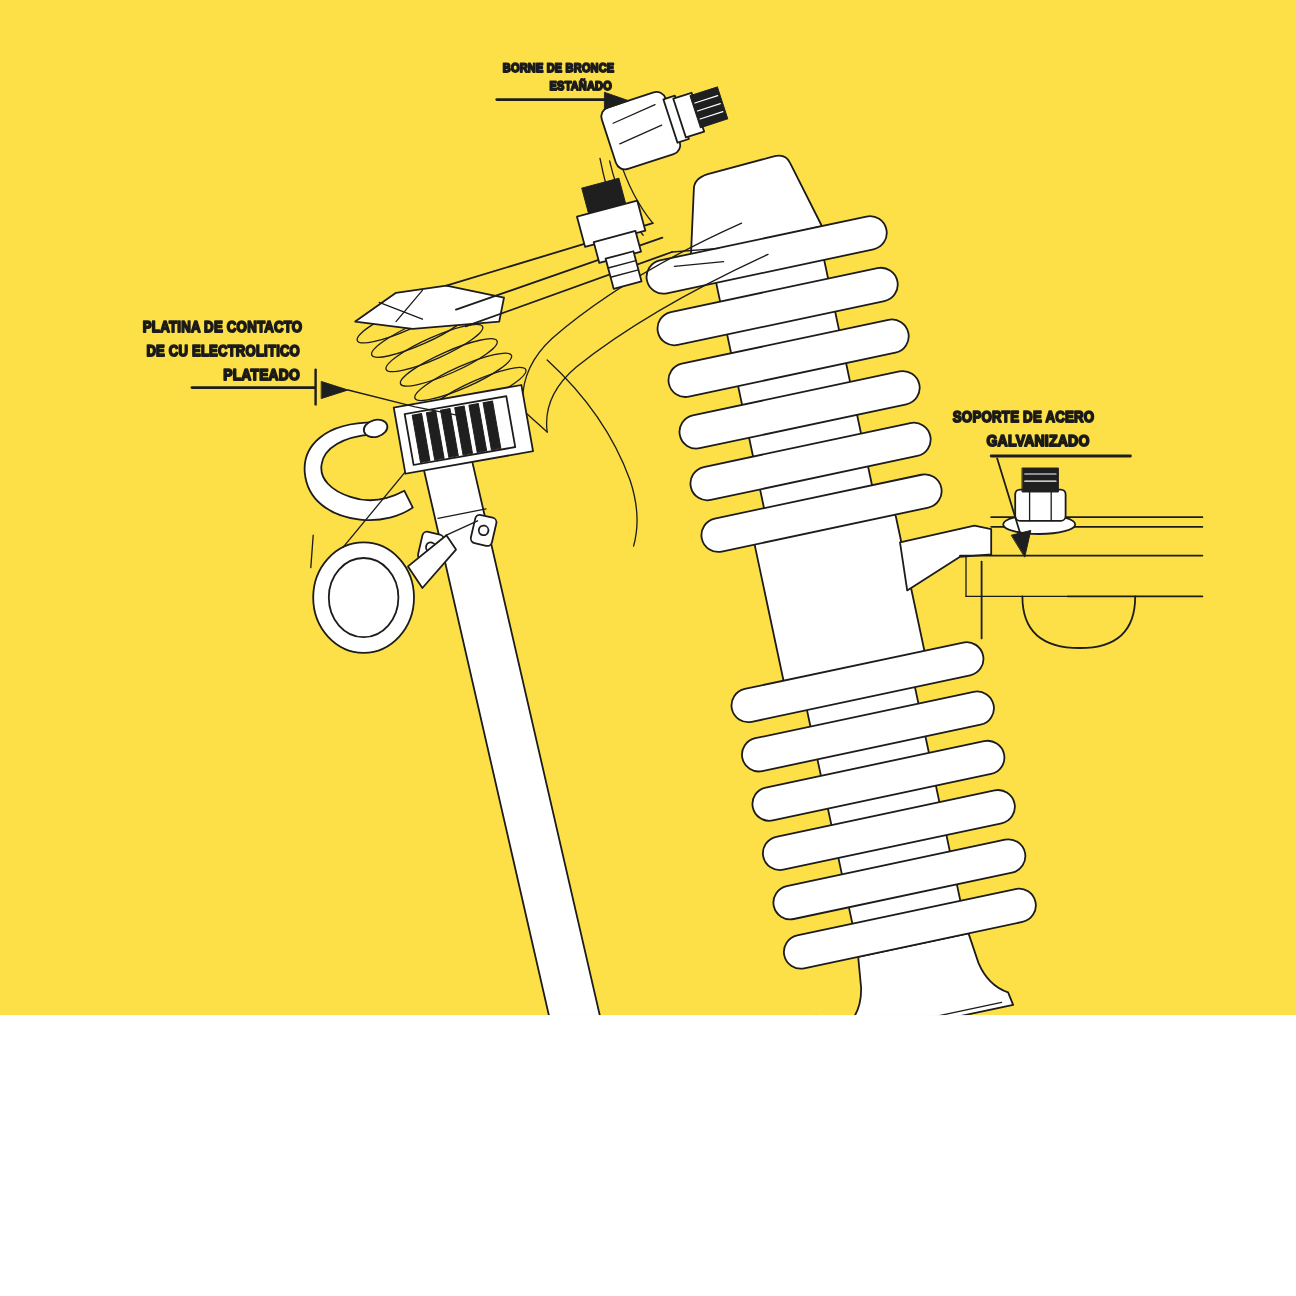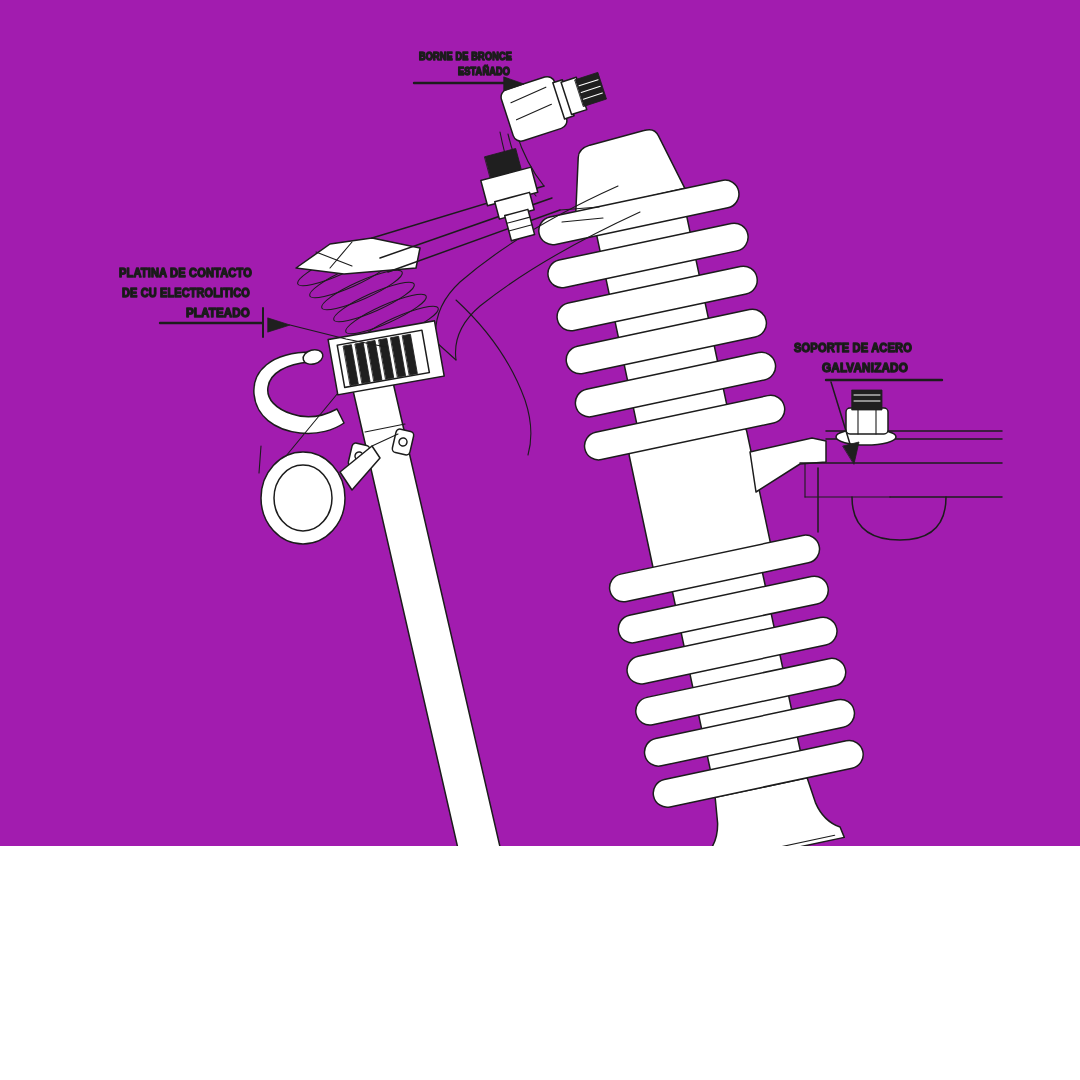--- a/index.html
+++ b/index.html
@@ -1,16 +1,16 @@
 <!DOCTYPE html>
 <html><head>
 <meta charset="utf-8">
 <style>
   html,body{margin:0;padding:0;background:#ffffff;}
-  .stage{position:relative;width:1080px;height:846px;background:#a21caf;overflow:hidden;
+  .stage{position:relative;width:1080px;height:846px;background:#fde047;overflow:hidden;
          font-family:"Liberation Sans",sans-serif;}
   svg{display:block;width:1080px;height:1080px;}
   text{fill:#111111;font-family:"Liberation Sans",sans-serif;font-weight:bold;}
   .lbl-sm{font-size:10.5px;letter-spacing:.2px;}
   .lbl{font-size:13px;letter-spacing:.2px;}
   .w{fill:#ffffff;}
   .d{fill:#1f1f1f;stroke:#1f1f1f;stroke-width:.8;}
   .t{stroke-width:1.1;}
   .k{stroke-width:2.4;}
   .shed{fill:#ffffff;}

